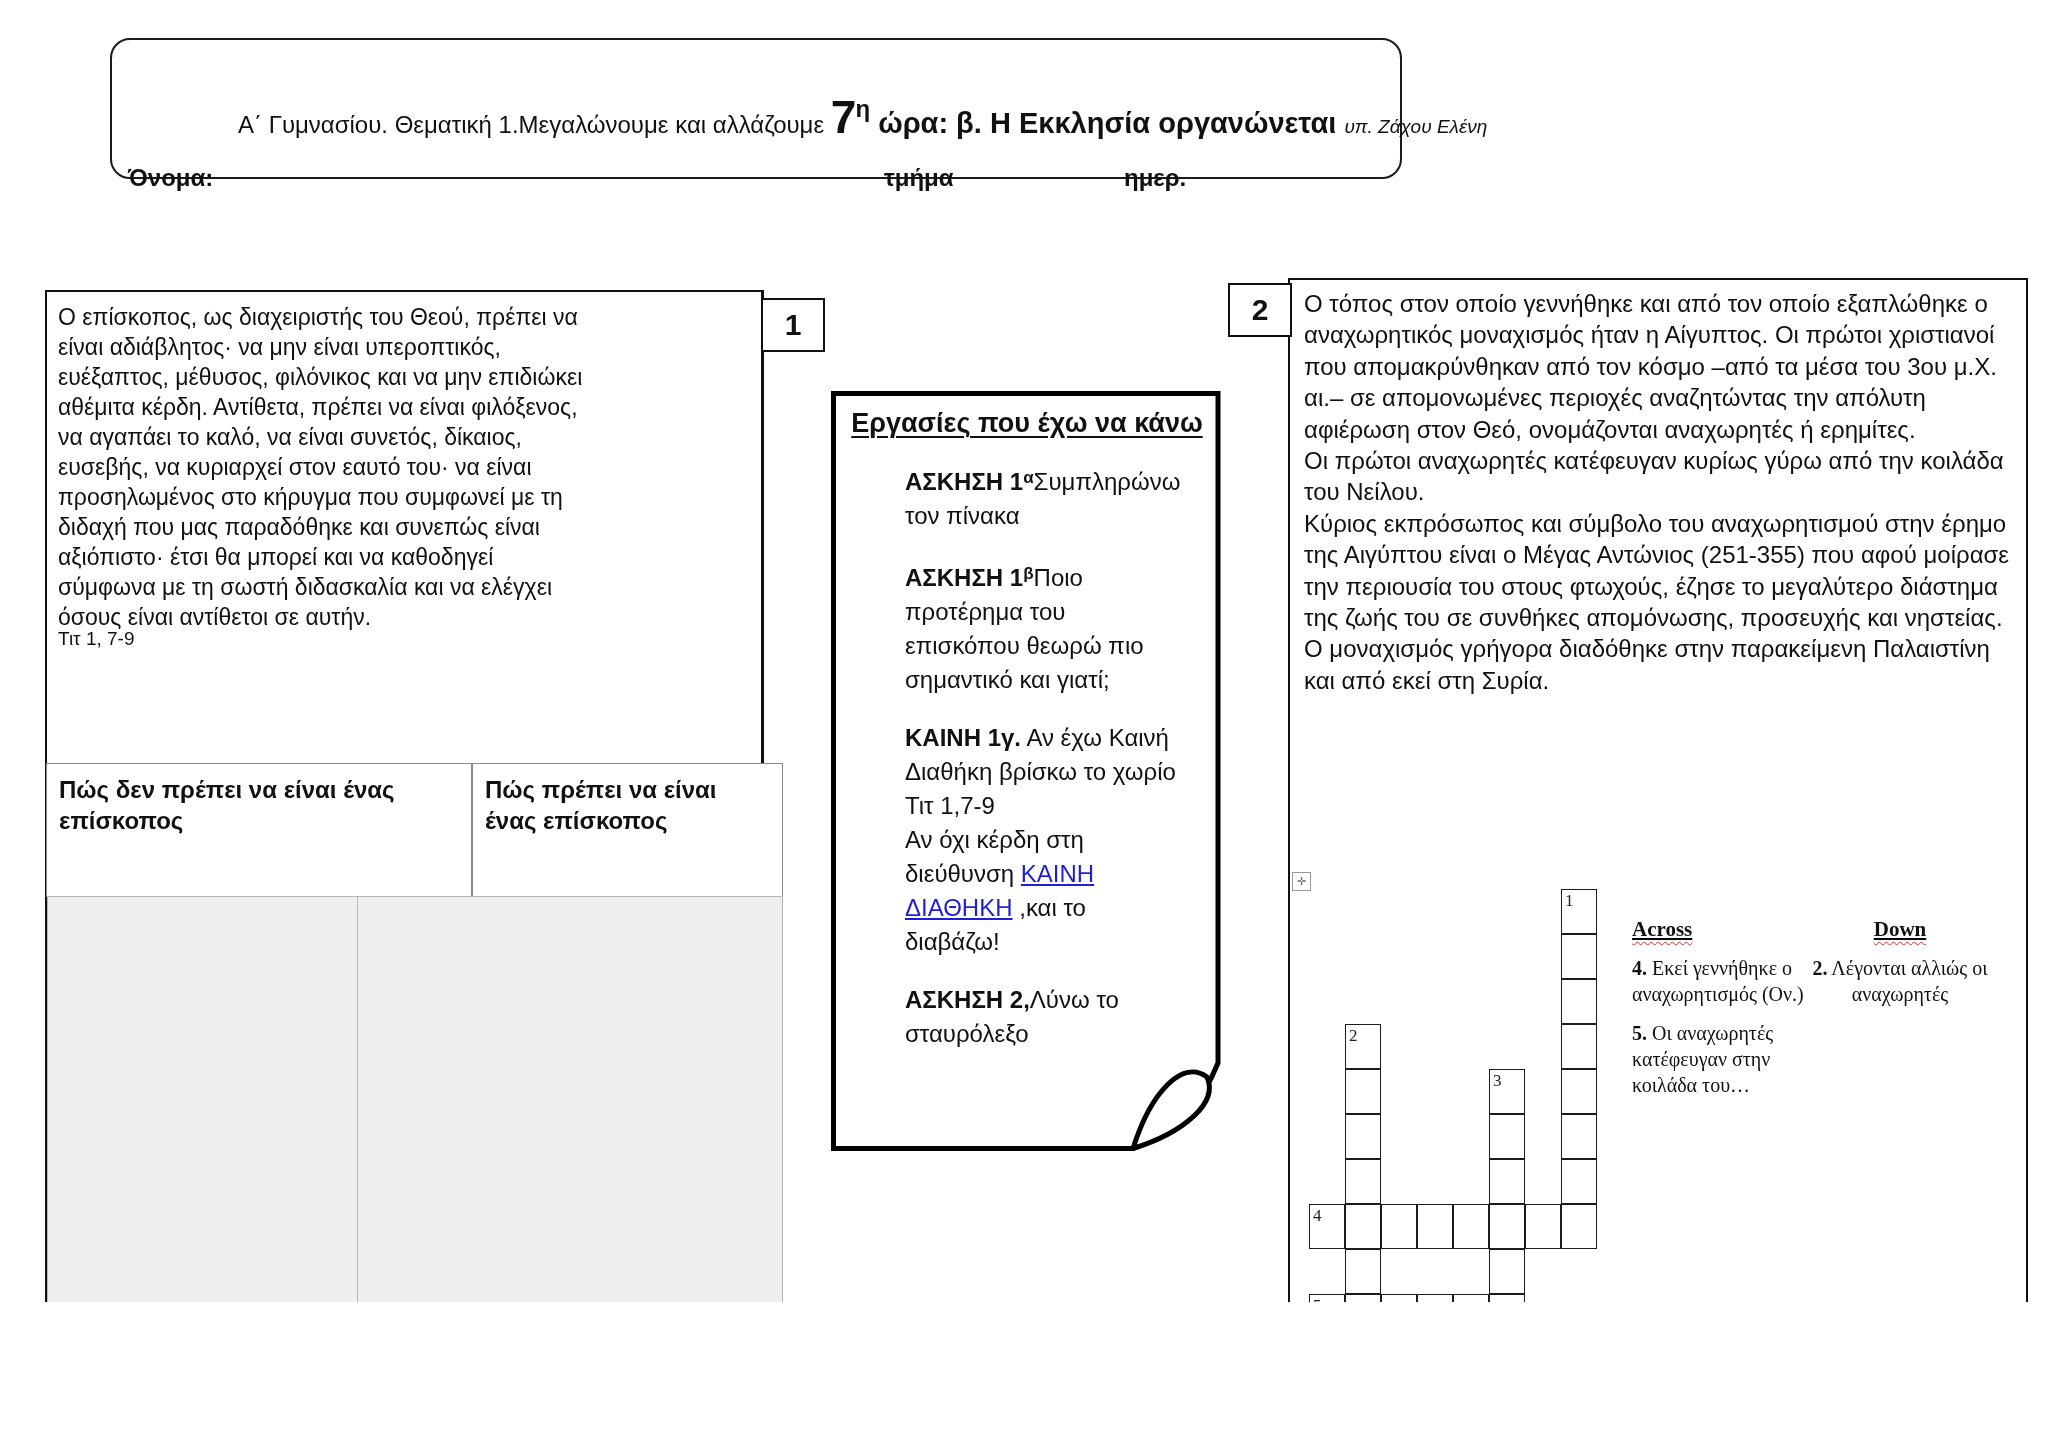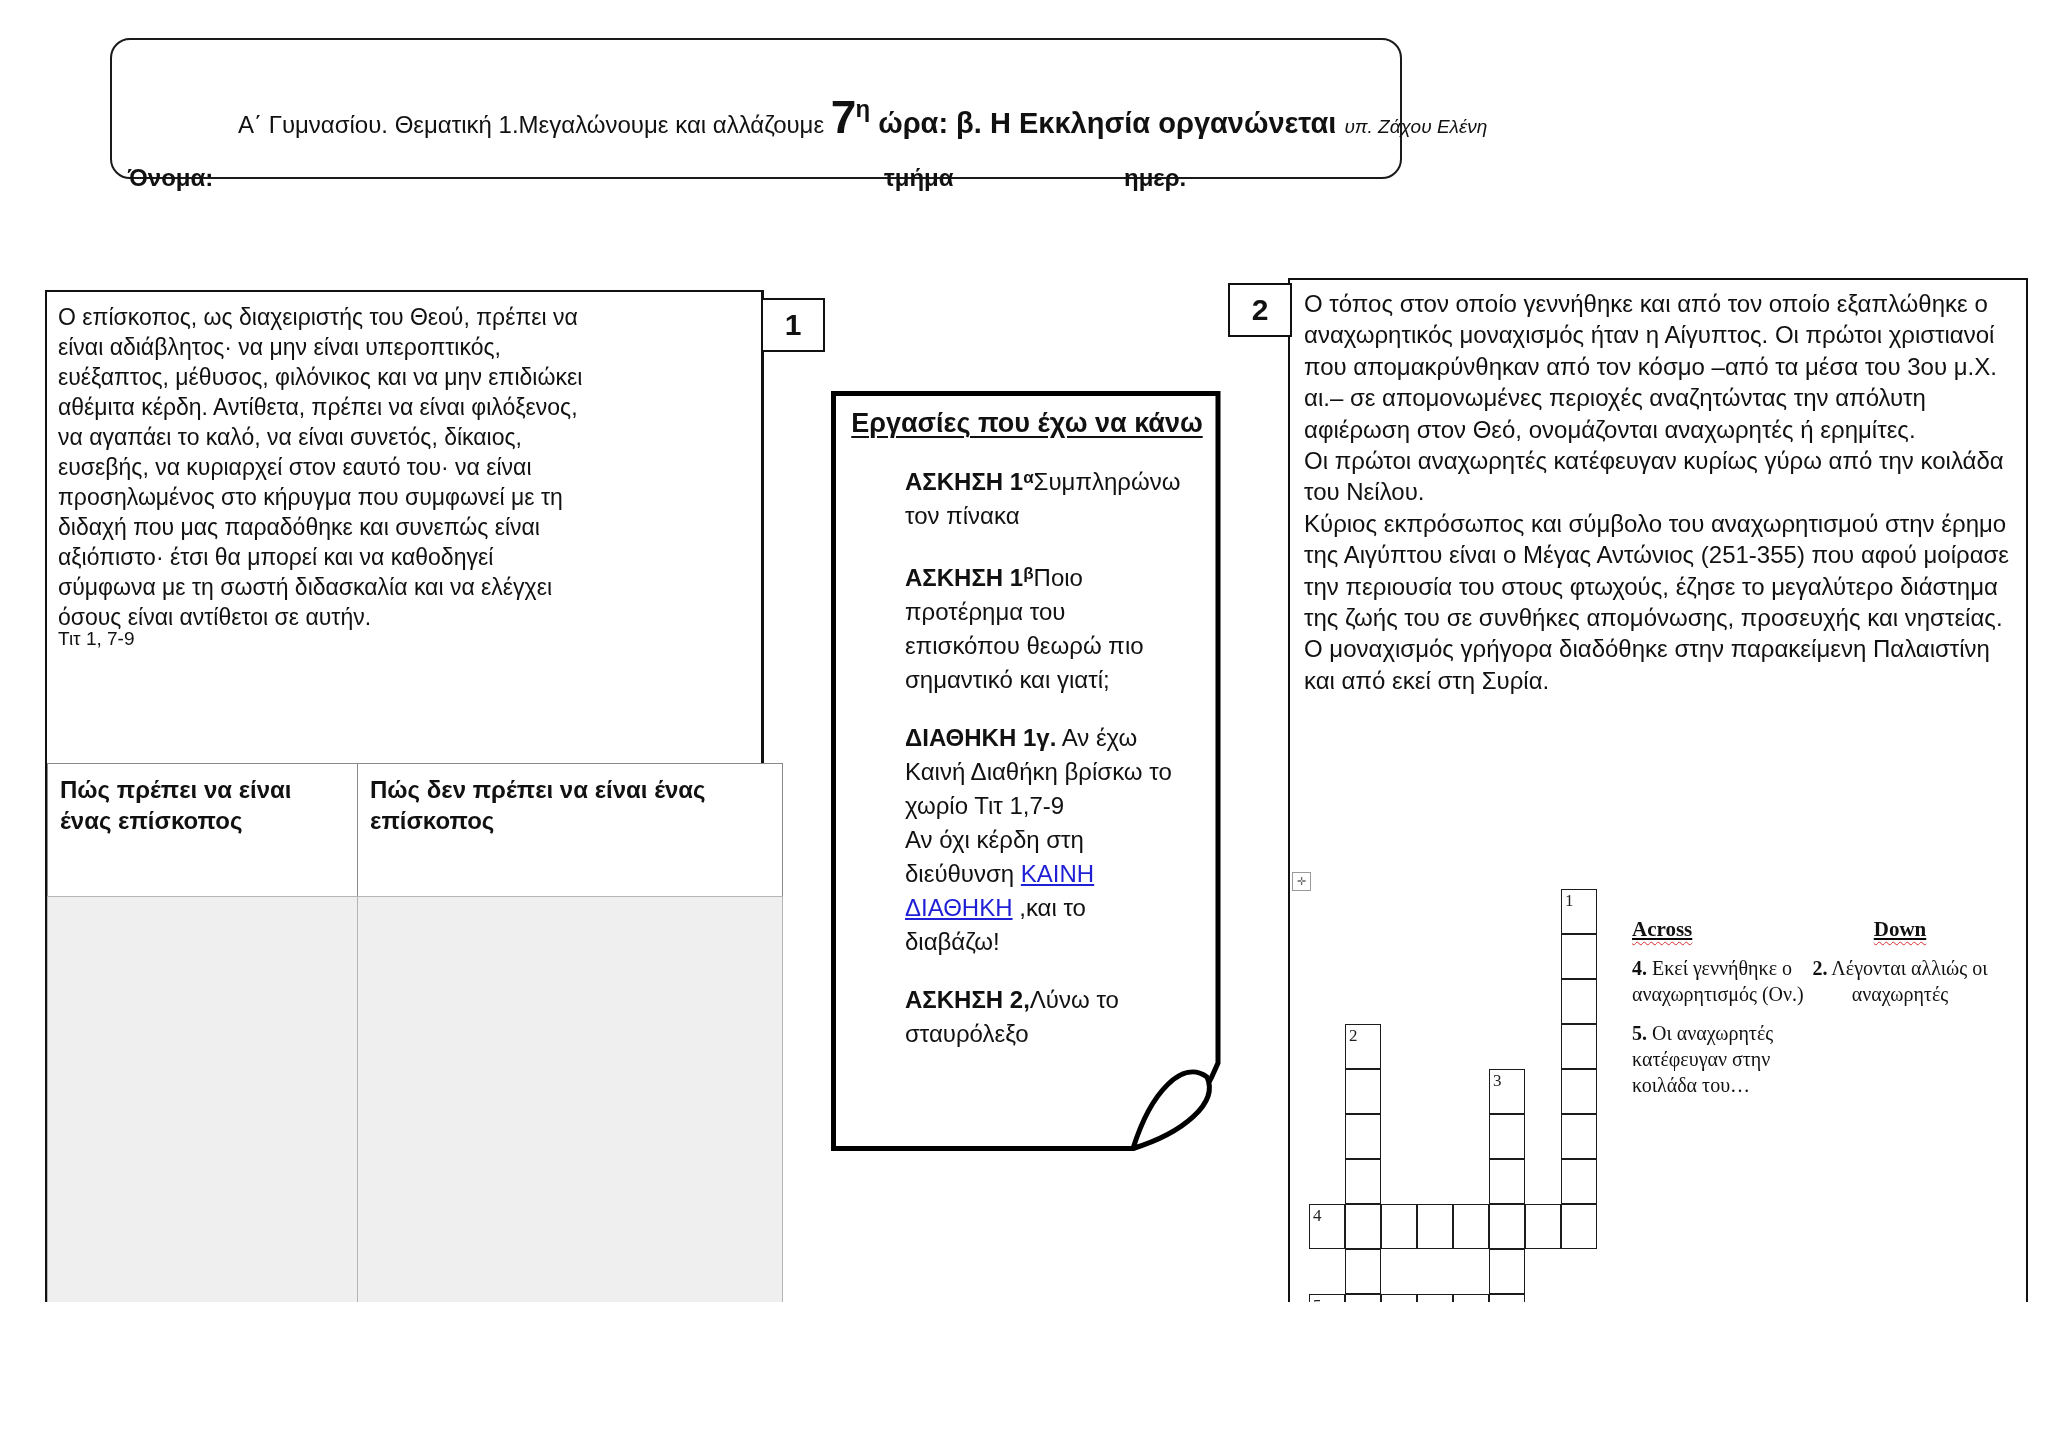--- a/index.html
+++ b/index.html
@@ -93,22 +93,22 @@
   <div class="box1"></div>
   <div class="box1-rightseg"></div>
   <div class="box1-bottomfoot"></div>
   <div class="num-label" id="label1">1</div>
 
   <div class="box1-par">Ο επίσκοπος, ως διαχειριστής του Θεού, πρέπει να είναι αδιάβλητος· να μην είναι υπεροπτικός, ευέξαπτος, μέθυσος, φιλόνικος και να μην επιδιώκει αθέμιτα κέρδη. Αντίθετα, πρέπει να είναι φιλόξενος, να αγαπάει το καλό, να είναι συνετός, δίκαιος, ευσεβής, να κυριαρχεί στον εαυτό του· να είναι προσηλωμένος στο κήρυγμα που συμφωνεί με τη διδαχή που μας παραδόθηκε και συνεπώς είναι αξιόπιστο· έτσι θα μπορεί και να καθοδηγεί σύμφωνα με τη σωστή διδασκαλία και να ελέγχει όσους είναι αντίθετοι σε αυτήν.</div>
   <div class="box1-cit">Τιτ 1, 7-9</div>
 
   <div class="t-table">
     <div class="t-hrow">
+      <div class="t-hcell c2">Πώς δεν πρέπει να είναι ένας επίσκοπος</div>
       <div class="t-hcell c1">Πώς πρέπει να είναι ένας επίσκοπος</div>
-      <div class="t-hcell c2">Πώς δεν πρέπει να είναι ένας επίσκοπος</div>
     </div>
     <div class="t-brow">
       <div class="t-bcell c1"></div>
       <div class="t-bcell c2"></div>
     </div>
   </div>
 
   <svg class="tasks-svg" width="392" height="770" viewBox="0 0 392 770">
     <path d="M2.5,2.5 L387,2.5 L387,672 Q362,735 302,757.5 L2.5,757.5 Z" fill="#ffffff" stroke="#000000" stroke-width="5" stroke-linejoin="miter"></path>
     <path d="M302,757.5 C320,700 352,668 376,686 C388,712 352,742 302,757.5 Z" fill="#ffffff" stroke="#000000" stroke-width="5" stroke-linejoin="round"></path>
@@ -117,21 +117,21 @@
   <div class="tasks-content">
     <div class="tasks-title">Εργασίες που έχω να κάνω</div>
     <div class="tasks-items">
       <div class="task">
         <span class="tb">ΑΣΚΗΣΗ 1</span><span class="sup">α</span><span>Συμπληρώνω τον πίνακα</span>
       </div>
       <div class="task">
         <span class="tb">ΑΣΚΗΣΗ 1</span><span class="sup">β</span><span>Ποιο προτέρημα του επισκόπου θεωρώ πιο σημαντικό και γιατί;</span>
       </div>
       <div class="task">
-        <div><span class="tb">ΔΙΑΘΗΚΗ 1γ.</span><span>  Αν έχω Καινή Διαθήκη βρίσκω το χωρίο Τιτ 1,7-9</span></div>
+        <div><span class="tb">ΚΑΙΝΗ 1γ.</span><span>  Αν έχω Καινή Διαθήκη βρίσκω το χωρίο Τιτ 1,7-9</span></div>
         <div><span>Αν όχι κέρδη στη διεύθυνση </span><a class="link">ΚΑΙΝΗ ΔΙΑΘΗΚΗ</a><span> ,και το διαβάζω!</span></div>
       </div>
       <div class="task">
         <span class="tb">ΑΣΚΗΣΗ 2,</span><span>Λύνω το σταυρόλεξο</span>
       </div>
     </div>
   </div>
 
   <div class="box2"></div>
   <div class="num-label" id="label2">2</div>

